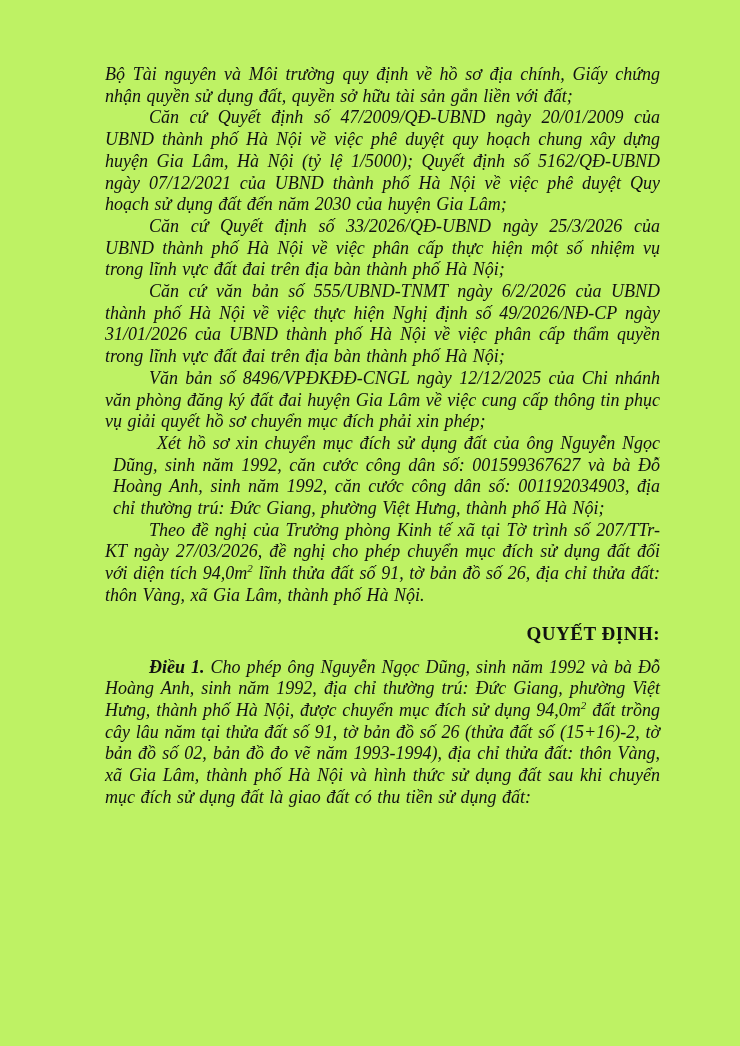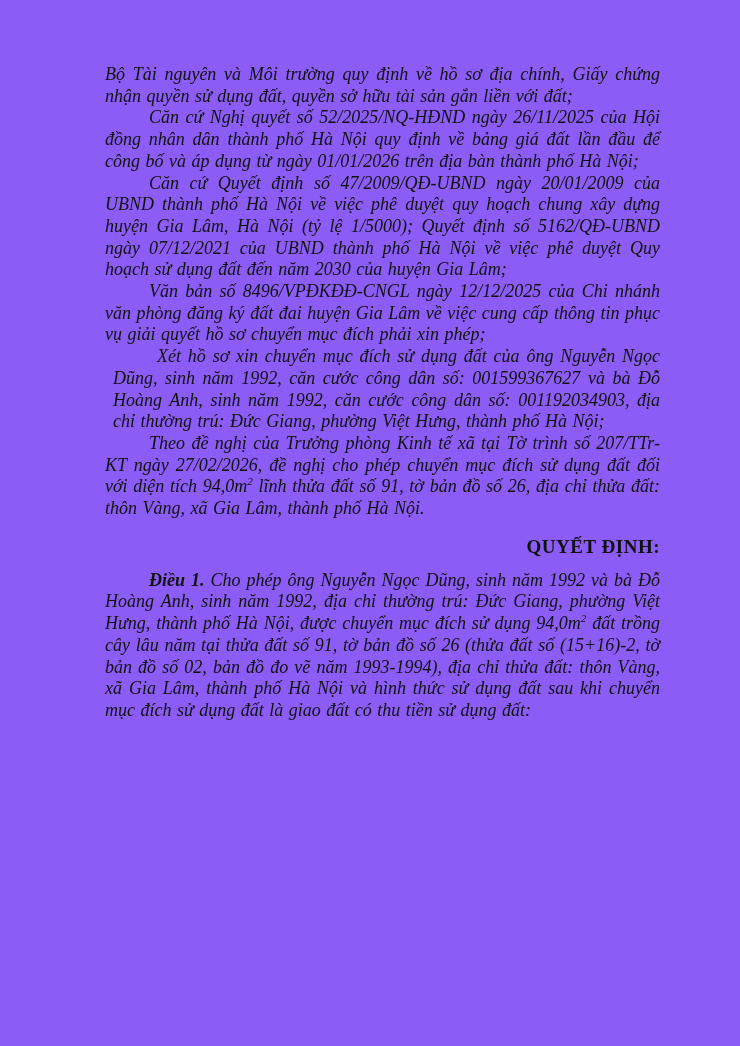--- a/index.html
+++ b/index.html
@@ -4,21 +4,21 @@
 <style>
   html, body {
     margin: 0;
     padding: 0;
     background: #ffffff;
   }
   .page {
     position: relative;
     width: 740px;
     height: 1046px;
-    background: #8b5cf6;
+    background: #bef264;
     overflow: hidden;
     font-family: "Liberation Serif", "DejaVu Serif", serif;
     color: #111111;
     box-sizing: border-box;
     padding: 64px 80px 40px 105px;
   }
   .para {
     margin: 0;
     font-size: 18px;
     line-height: 21.7px;
@@ -44,23 +44,24 @@
     text-align: right;
     letter-spacing: 0.5px;
   }
 </style>
 </head>
 <body>
 
 <div class="page">
   <div id="preamble">
       <p class="para italic"><span>Bộ Tài nguyên và Môi trường quy định về hồ sơ địa chính, Giấy chứng nhận quyền sử dụng đất, quyền sở hữu tài sản gắn liền với đất;</span></p>
-      <p class="para italic indent"><span>Căn cứ Nghị quyết số 52/2025/NQ-HĐND ngày 26/11/2025 của Hội đồng nhân dân thành phố Hà Nội quy định về bảng giá đất lần đầu để công bố và áp dụng từ ngày 01/01/2026 trên địa bàn thành phố Hà Nội;</span></p>
       <p class="para italic indent"><span>Căn cứ Quyết định số 47/2009/QĐ-UBND ngày 20/01/2009 của UBND thành phố Hà Nội về việc phê duyệt quy hoạch chung xây dựng huyện Gia Lâm, Hà Nội (tỷ lệ 1/5000); Quyết định số 5162/QĐ-UBND ngày 07/12/2021 của UBND thành phố Hà Nội về việc phê duyệt Quy hoạch sử dụng đất đến năm 2030 của huyện Gia Lâm;</span></p>
+      <p class="para italic indent"><span>Căn cứ Quyết định số 33/2026/QĐ-UBND ngày 25/3/2026 của UBND thành phố Hà Nội về việc phân cấp thực hiện một số nhiệm vụ trong lĩnh vực đất đai trên địa bàn thành phố Hà Nội;</span></p>
+      <p class="para italic indent"><span>Căn cứ văn bản số 555/UBND-TNMT ngày 6/2/2026 của UBND thành phố Hà Nội về việc thực hiện Nghị định số 49/2026/NĐ-CP ngày 31/01/2026 của UBND thành phố Hà Nội về việc phân cấp thẩm quyền trong lĩnh vực đất đai trên địa bàn thành phố Hà Nội;</span></p>
       <p class="para italic indent"><span>Văn bản số 8496/VPĐKĐĐ-CNGL ngày 12/12/2025 của Chi nhánh văn phòng đăng ký đất đai huyện Gia Lâm về việc cung cấp thông tin phục vụ giải quyết hồ sơ chuyển mục đích phải xin phép;</span></p>
       <p class="para italic indent offset"><span>Xét hồ sơ xin chuyển mục đích sử dụng đất của ông Nguyễn Ngọc Dũng, sinh năm 1992, căn cước công dân số: 001599367627 và bà Đỗ Hoàng Anh, sinh năm 1992, căn cước công dân số: 001192034903, địa chỉ thường trú: Đức Giang, phường Việt Hưng, thành phố Hà Nội;</span></p>
-      <p class="para italic indent"><span>Theo đề nghị của Trưởng phòng Kinh tế xã tại Tờ trình số 207/TTr-KT ngày 27/02/2026, đề nghị cho phép chuyển mục đích sử dụng đất đối với diện tích 94,0m</span><sup>2</sup><span> lĩnh  thửa đất số 91, tờ bản đồ số 26, địa chỉ thửa đất: thôn Vàng, xã Gia Lâm, thành phố Hà Nội.</span></p>
+      <p class="para italic indent"><span>Theo đề nghị của Trưởng phòng Kinh tế xã tại Tờ trình số 207/TTr-KT ngày 27/03/2026, đề nghị cho phép chuyển mục đích sử dụng đất đối với diện tích 94,0m</span><sup>2</sup><span> lĩnh  thửa đất số 91, tờ bản đồ số 26, địa chỉ thửa đất: thôn Vàng, xã Gia Lâm, thành phố Hà Nội.</span></p>
     </div>
   <h1 class="heading">QUYẾT ĐỊNH:</h1>
   <div id="articles">
       <p class="para indent"><span class="bold">Điều 1.</span><span> Cho phép ông Nguyễn Ngọc Dũng, sinh năm 1992 và bà Đỗ Hoàng Anh, sinh năm 1992, địa chỉ thường trú: Đức Giang, phường Việt Hưng, thành phố Hà Nội, được chuyển mục đích sử dụng 94,0m</span><sup>2</sup><span> đất trồng cây lâu năm tại thửa đất số 91, tờ bản đồ số 26 (thửa đất số (15+16)-2, tờ bản đồ số 02, bản đồ đo vẽ năm 1993-1994), địa chỉ thửa đất: thôn Vàng, xã Gia Lâm, thành phố Hà Nội và hình thức sử dụng đất sau khi chuyển mục đích sử dụng đất là giao đất có thu tiền sử dụng đất:</span></p>
     </div>
 </div>
 
 </body></html>

